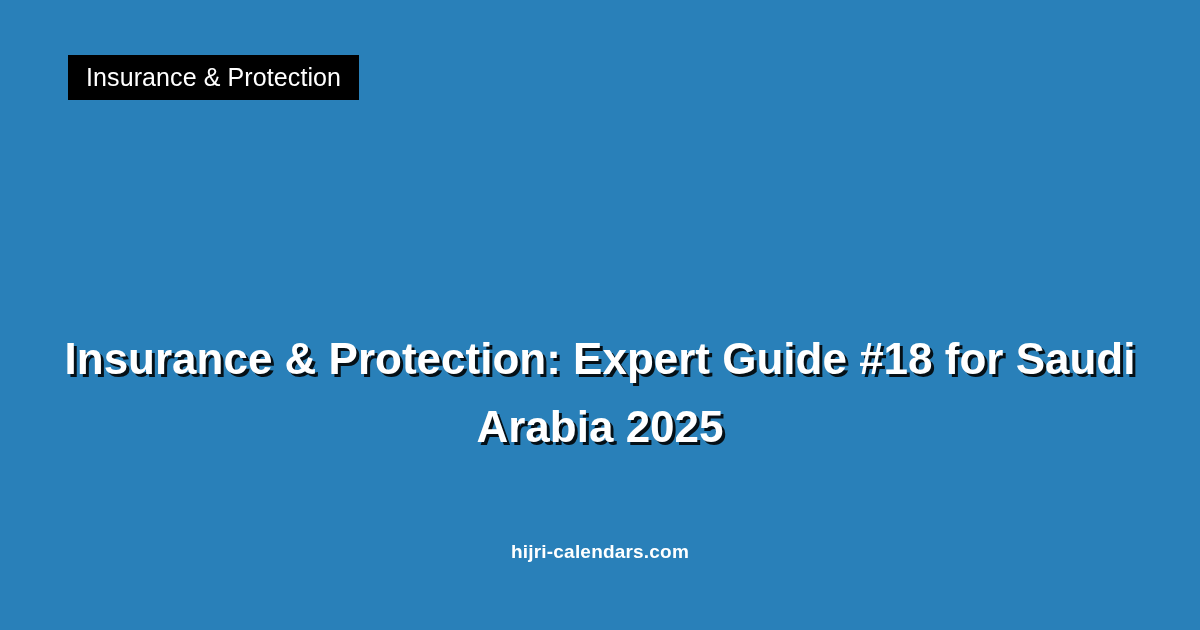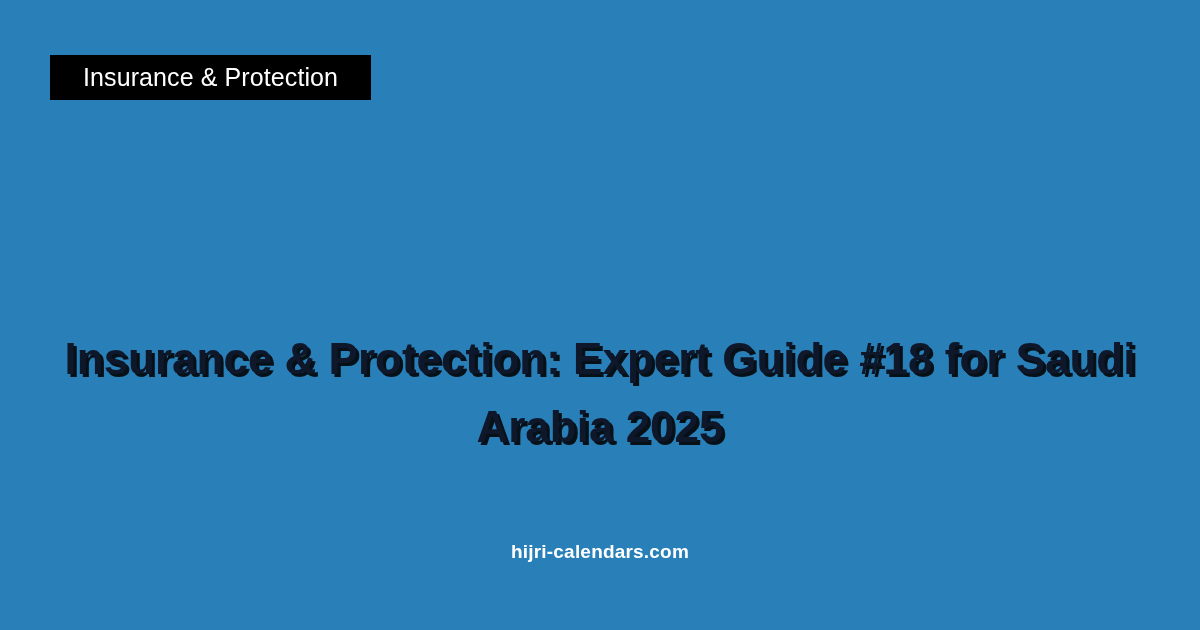--- a/index.html
+++ b/index.html
@@ -14,47 +14,47 @@
   }
   #og-card {
     position: relative;
     width: 1200px;
     height: 630px;
     background: #2980b9;
     overflow: hidden;
   }
   #category-badge {
     position: absolute;
-    left: 50px;
+    left: 68px;
     top: 55px;
     height: 45px;
     box-sizing: border-box;
     background: #000000;
     display: flex;
     align-items: center;
-    padding: 0 33px;
+    padding: 0 18px;
   }
   #category-badge-label {
     color: #ffffff;
     font-family: "Liberation Sans", sans-serif;
     font-size: 25px;
     font-weight: 400;
     line-height: 1;
     white-space: nowrap;
     letter-spacing: 0.1px;
   }
   #headline {
     position: absolute;
     left: 0;
     right: 0;
     top: 296px;
     padding: 0 48px;
     box-sizing: border-box;
     text-align: center;
-    color: #0f172a;
+    color: #ffffff;
     font-family: "Liberation Sans", sans-serif;
     font-size: 44px;
     font-weight: 700;
     line-height: 68px;
     letter-spacing: 0px;
     text-shadow: 3px 3px 0 rgba(0, 0, 0, 0.88);
   }
   #site-footer {
     position: absolute;
     left: 0;

